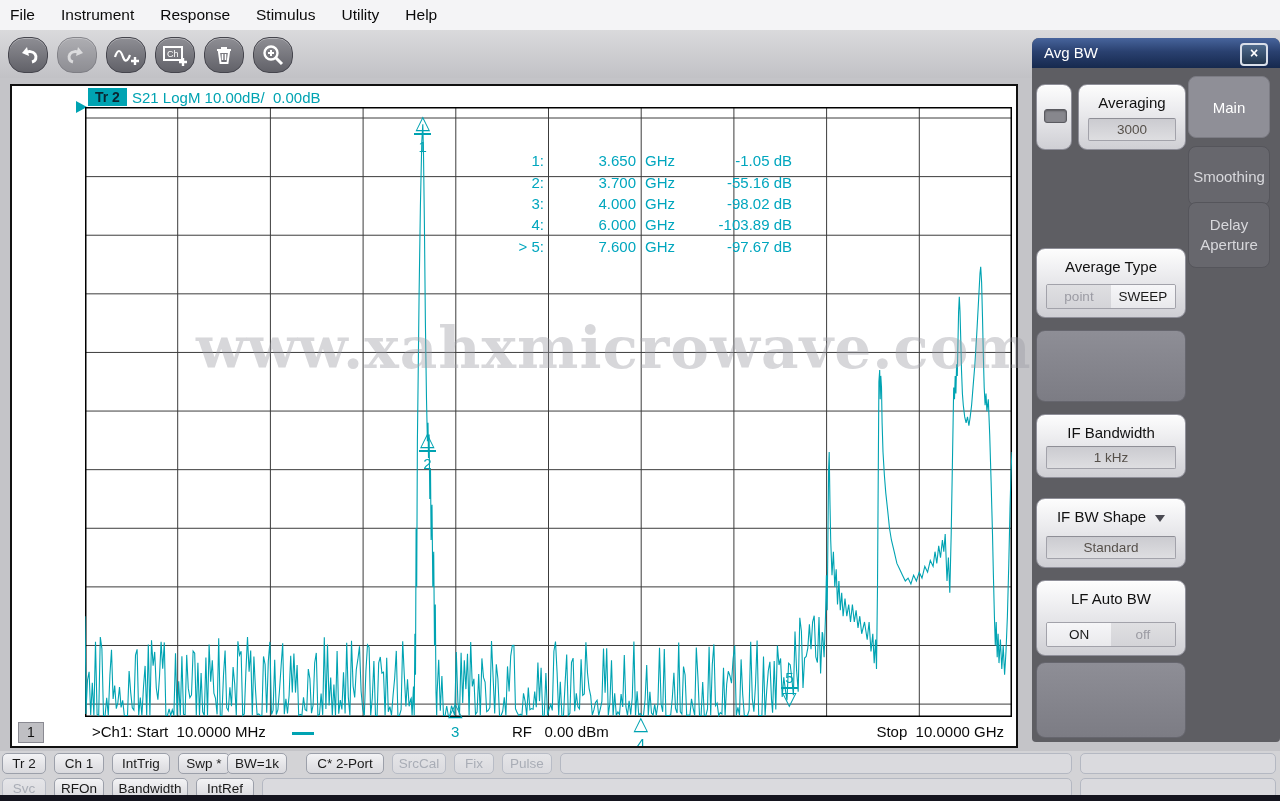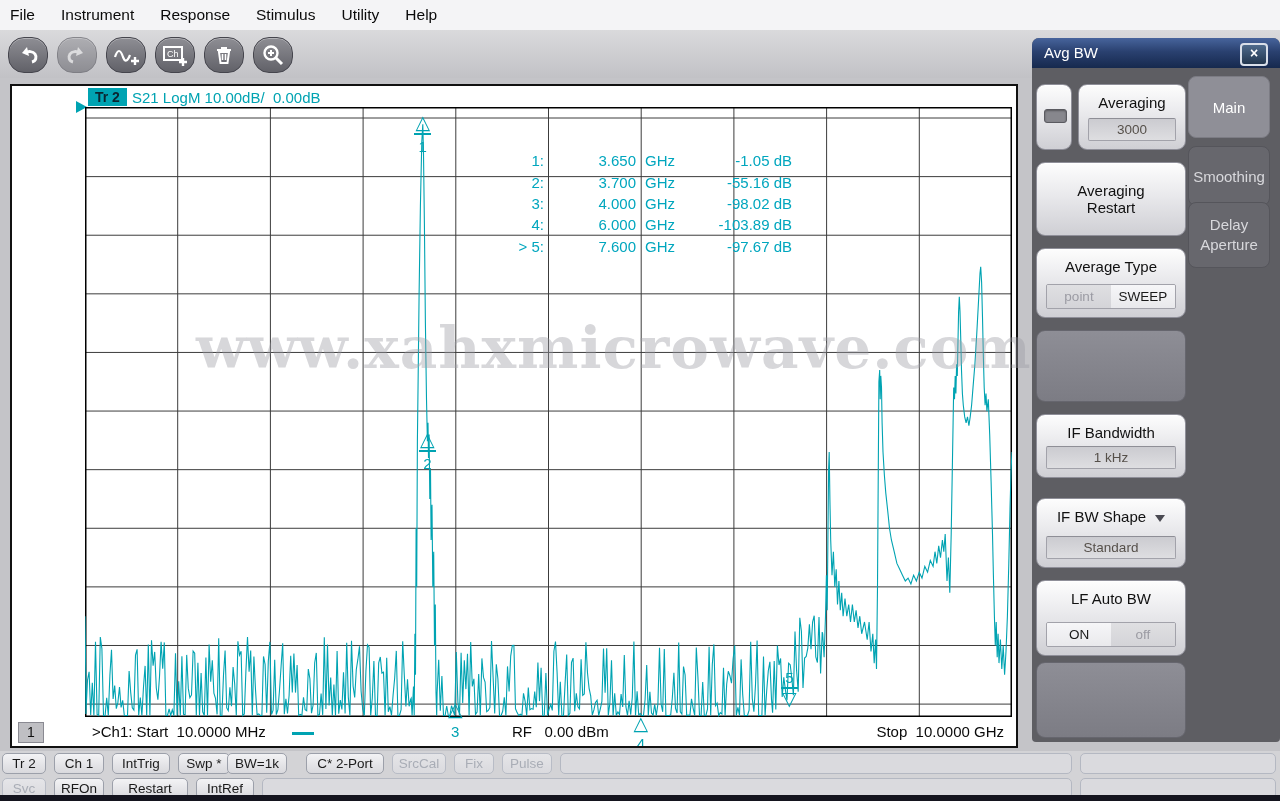--- a/index.html
+++ b/index.html
@@ -306,23 +306,20 @@
     <div id="panel-title">Avg BW</div>
     <div id="panel-close">×</div>
 
     <div class="pbtn" id="b-toggle">
       <div class="led"></div>
     </div>
     <div class="pbtn" id="b-averaging">
       <div class="plabel">Averaging</div>
       <div class="pvalue">3000</div>
     </div>
-    <div class="pbtn" id="b-restart">
-      <div style="width:110px">Averaging Restart</div>
-    </div>
     <div class="pbtn" id="b-avgtype">
       <div class="plabel">Average Type</div>
       <div class="ptoggle">
         <span class="opt uns">point</span>
         <span class="opt sel">SWEEP</span>
       </div>
     </div>
     <div class="pbtn pdisabled" id="b-disabled1"></div>
     <div class="pbtn" id="b-ifbw">
       <div class="plabel">IF Bandwidth</div>
@@ -357,20 +354,20 @@
     <span class="fbtn r1f">C* 2-Port</span>
     <span class="fbtn fdis r1g">SrcCal</span>
     <span class="fbtn fdis r1h">Fix</span>
     <span class="fbtn fdis r1i">Pulse</span>
     <span class="fempty r1j"></span>
     <span class="fempty r1k"></span>
   </div>
   <div class="frow" id="frow2">
     <span class="fbtn fdis r2a">Svc</span>
     <span class="fbtn r2b">RFOn</span>
-    <span class="fbtn r2c">Restart</span>
+    <span class="fbtn r2c">Bandwidth</span>
     <span class="fbtn r2d">IntRef</span>
     <span class="fempty r2e"></span>
     <span class="fempty r2f"></span>
   </div>
   <div id="bottom-strip"></div>
 
 </div>
 
 </body></html>

